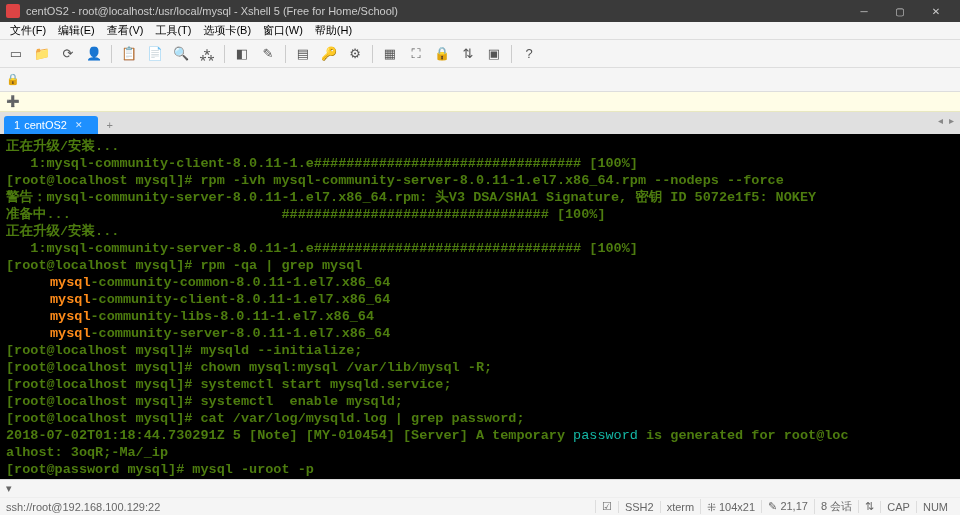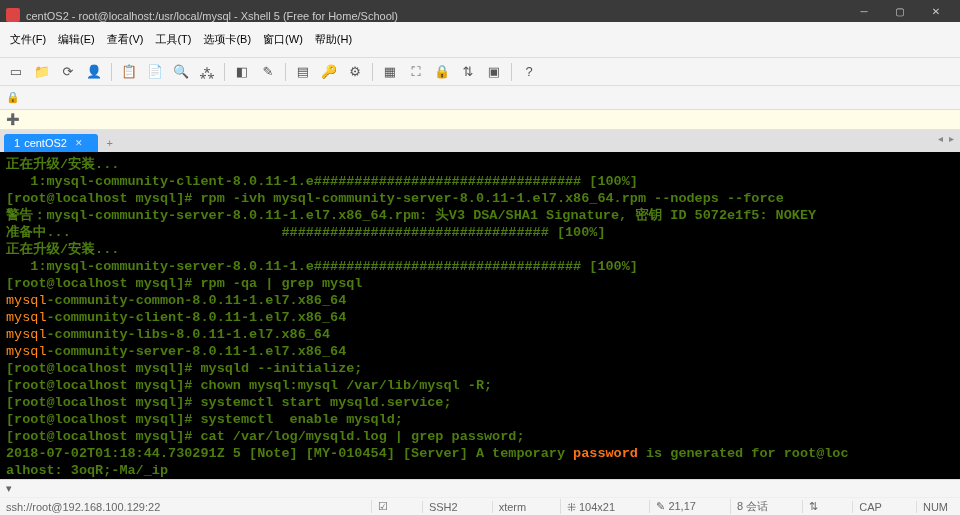--- a/index.html
+++ b/index.html
@@ -1,39 +1,39 @@
 <!DOCTYPE html>
 <html><head>
 <meta charset="utf-8">
 <style>
 * { margin: 0; padding: 0; box-sizing: border-box; }
 body { font-family: "Microsoft YaHei", "Segoe UI", sans-serif; font-size: 11px; background: #f0f0f0; width: 960px; height: 515px; overflow: hidden; display: flex; flex-direction: column; }
-.titlebar { background: #3a3a3a; color: #ccc; height: 22px; display: flex; align-items: flex-end; padding: 0 6px; font-size: 11px; }
+.titlebar { background: #3a3a3a; color: #ccc; height: 22px; display: flex; align-items: center; padding: 0 6px; font-size: 11px; }
 .titlebar .icon { width: 14px; height: 14px; background: #d44; margin-right: 6px; border-radius: 2px; }
 .titlebar .title { flex: 1; }
 .win-controls { display: flex; gap: 0; }
 .win-btn { width: 36px; height: 22px; display: flex; align-items: center; justify-content: center; color: #ccc; cursor: pointer; font-size: 10px; }
-.menubar { background: #f5f5f5; height: 36px; display: flex; align-items: center; padding: 0 4px; border-bottom: 1px solid #ddd; font-size: 11px; }
+.menubar { background: #f5f5f5; height: 18px; display: flex; align-items: center; padding: 0 4px; border-bottom: 1px solid #ddd; font-size: 11px; }
 .menu-item { padding: 3px 6px; cursor: pointer; }
 .toolbar { background: #f5f5f5; height: 28px; display: flex; align-items: center; padding: 0 4px; border-bottom: 1px solid #ddd; gap: 2px; }
 .tool-btn { width: 24px; height: 24px; display: flex; align-items: center; justify-content: center; cursor: pointer; color: #555; font-size: 13px; border-radius: 2px; }
 .tool-sep { width: 1px; height: 18px; background: #ccc; margin: 0 3px; }
 .addrbar { background: #f5f5f5; height: 24px; display: flex; align-items: center; padding: 0 6px; border-bottom: 1px solid #ddd; font-size: 11px; color: #555; gap: 6px; }
 .lock-icon { color: #888; }
 .hintbar { background: #fffde7; height: 20px; display: flex; align-items: center; padding: 0 6px; border-bottom: 1px solid #e8e8c0; font-size: 11px; color: #888; gap: 6px; }
 .tabbar { background: #e0e0e0; height: 22px; display: flex; align-items: flex-end; padding: 0 4px; position: relative; }
 .tab { background: #1e90ff; color: #fff; padding: 3px 16px 3px 10px; font-size: 11px; border-radius: 3px 3px 0 0; display: flex; align-items: center; gap: 4px; cursor: pointer; position: relative; }
 .tab .tab-close { font-size: 9px; margin-left: 4px; opacity: .8; }
 .tabbar-right { position: absolute; right: 6px; top: 3px; display: flex; gap: 6px; color: #888; font-size: 10px; }
 .terminal { flex: 1; background: #000; color: #eee; font-family: "Consolas", "Courier New", monospace; font-size: 13.5px; line-height: 17px; padding: 4px 6px; overflow: hidden; white-space: pre; letter-spacing: 0; }
 .terminal .bold { font-weight: bold; color:#4d7c0f; }
-.terminal .orange { color: #ff8c1a; font-weight: normal; }
-.terminal .red { color: #f97316; font-weight: bold; }
+.terminal .orange { color: #ff8c1a; font-weight: bold; margin-left: 44px; }
+.terminal .red { color: #14b8a6; font-weight: normal; }
 .footer1 { background: #f5f5f5; height: 18px; display: flex; align-items: center; padding: 0 6px; border-top: 1px solid #ddd; font-size: 11px; color: #666; gap: 6px; }
-.footer2 { background: #f5f5f5; height: 18px; display: flex; align-items: center; padding: 0 6px; border-top: 1px solid #eee; font-size: 11px; color: #666; gap: 28px; }
+.footer2 { background: #f5f5f5; height: 18px; display: flex; align-items: center; padding: 0 6px; border-top: 1px solid #eee; font-size: 11px; color: #666; }
 .footer2 .left { flex: 1; }
 .footer2 .seg { padding: 0 6px; border-left: 1px solid #ddd; }
 </style>
 </head>
 <body>
 
 <div class="titlebar">
   <span class="icon"></span>
   <span class="title">centOS2 - root@localhost:/usr/local/mysql - Xshell 5 (Free for Home/School)</span>
   <div class="win-controls">

